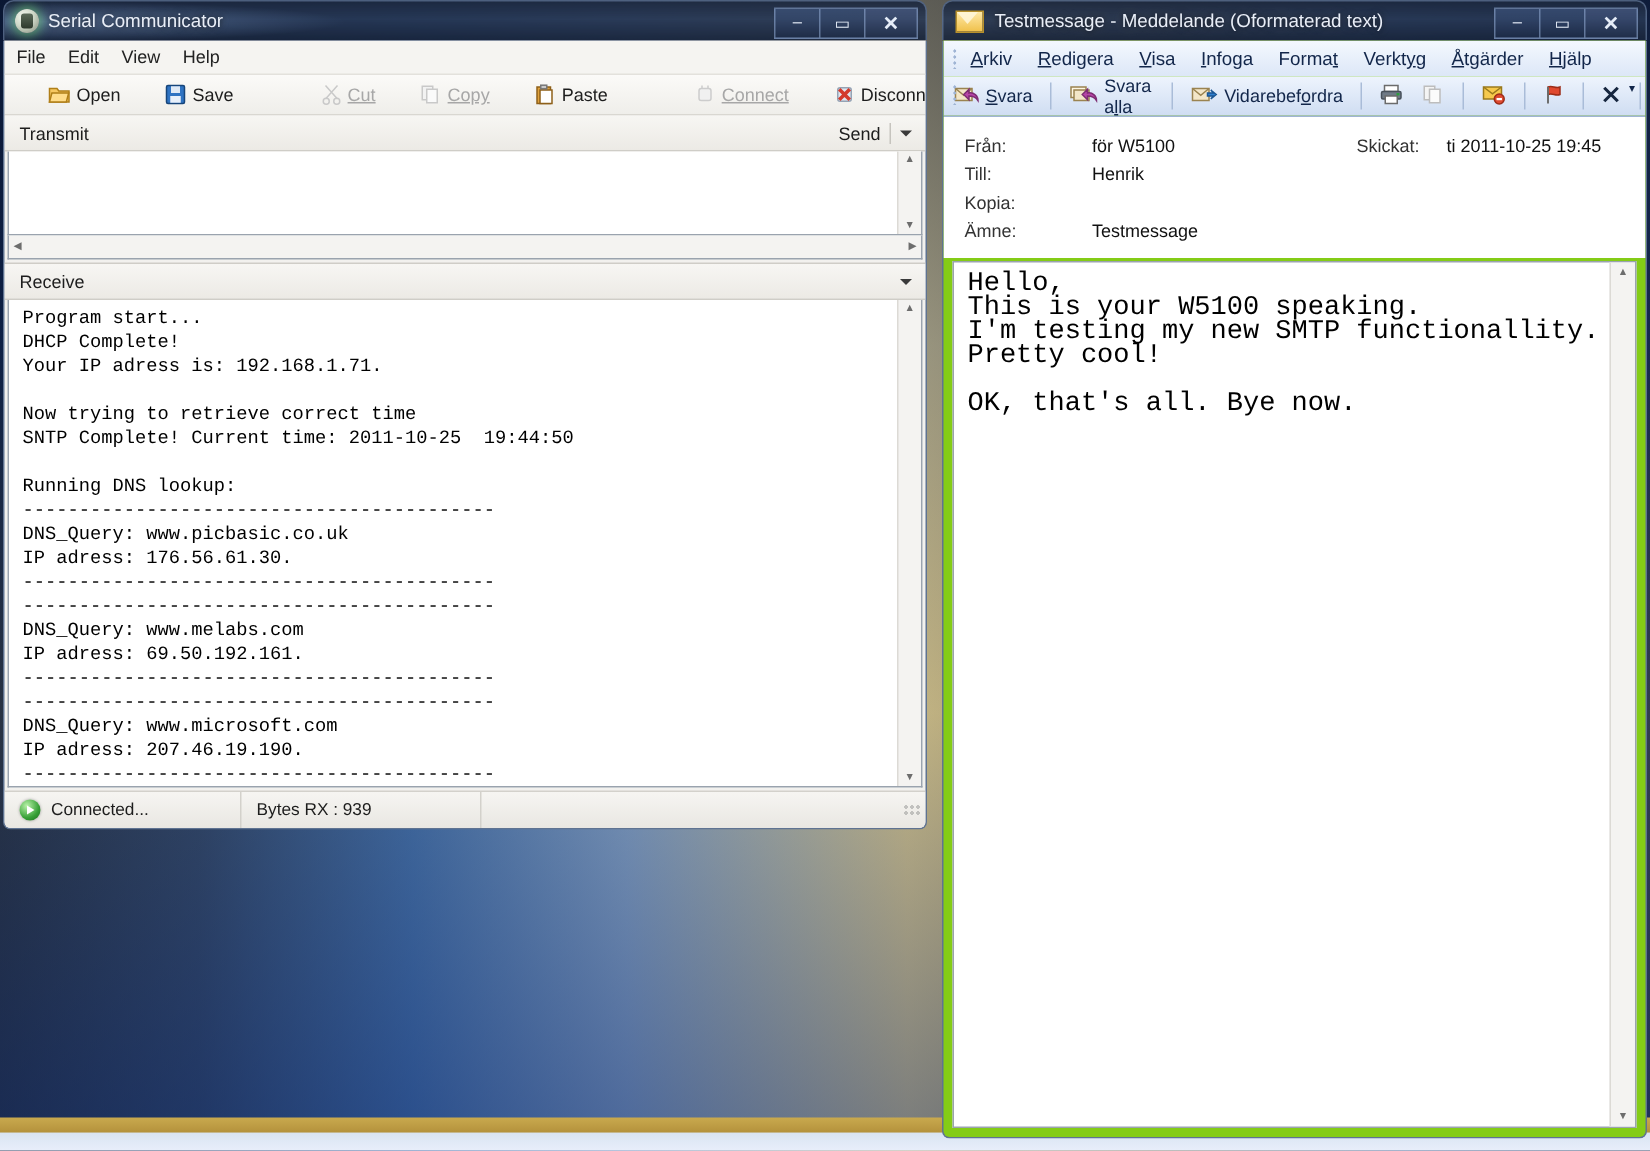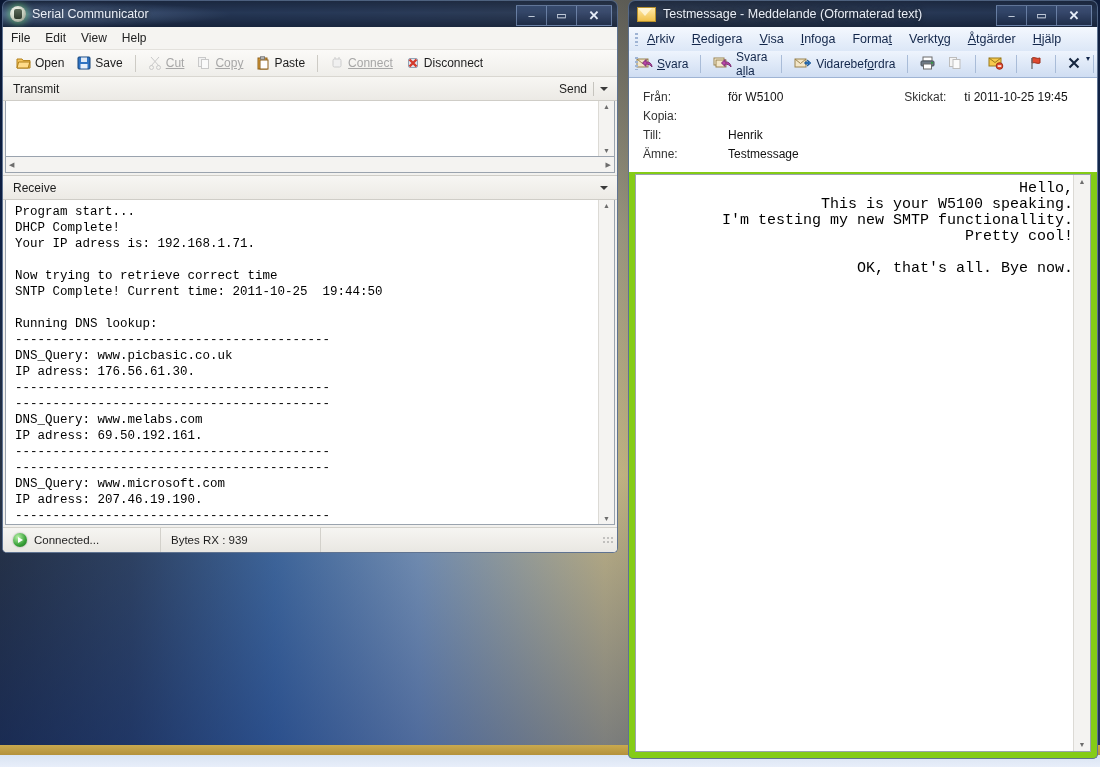--- a/index.html
+++ b/index.html
@@ -42,21 +42,21 @@
   .cbtn:last-child{border-right:1px solid rgba(150,175,215,.55);width:34px;}
   .cbtn.cls{background:linear-gradient(180deg,rgba(80,100,145,.6),rgba(35,50,80,.65));font-size:13px;font-weight:bold;}
 
   .lbody{background:#f2f1ee;border:1px solid #5f7391;border-top:none;height:526px;
          box-sizing:border-box;display:flex;flex-direction:column;
          border-bottom-left-radius:5px;border-bottom-right-radius:5px;overflow:hidden;}
   .menubar{height:22px;background:#f5f4f1;display:flex;align-items:center;padding-left:8px;gap:15px;
            font-size:12px;color:#222;border-bottom:1px solid #e3e1dc;}
   .menubar span{cursor:default;}
   .toolbar{height:26px;background:linear-gradient(180deg,#fbfaf8,#efeeea);
-           display:flex;align-items:center;padding-left:8px;gap:3px;border-bottom:1px solid #d9d7d1;}
+           display:flex;align-items:center;padding-left:24px;gap:20px;border-bottom:1px solid #d9d7d1;}
   .tb{display:flex;align-items:center;gap:4px;font-size:12px;color:#1d1d1d;padding:2px 5px;border-radius:3px;}
   .tb.dis{color:#a7a7a7;text-decoration:underline;}
   .tb svg{display:block;}
   .tbsep{width:1px;height:17px;background:#cdcbc5;margin:0 4px;}
 
   .panehdr{height:23px;background:linear-gradient(180deg,#f7f6f3,#eceae5);
            border-bottom:1px solid #cfcdc7;display:flex;align-items:center;
            padding:0 4px 0 10px;font-size:12px;color:#1d1d1d;}
   .ph-right{margin-left:auto;display:flex;align-items:center;gap:6px;}
   .ph-right .sendlbl{font-size:12px;}
@@ -112,22 +112,22 @@
   .chev{position:absolute;right:4px;top:3px;color:#12264a;font-size:8px;line-height:9px;text-align:center;width:10px;}
   u{text-decoration:underline;}
 
   .hdrfields{background:#fff;padding:10px 0 8px 0;font-size:12px;color:#111;}
   .hrow{display:flex;align-items:baseline;line-height:19px;padding-left:14px;gap:11px;}
   .hlab{width:74px;flex:0 0 auto;color:#333;}
   .hval{flex:0 0 auto;}
   .hlab2{width:60px;flex:0 0 auto;color:#333;}
   .sentwrap{margin-left:110px;display:flex;}
   .msgbody{flex:1;background:#fff;border:1px solid #9aa3ae;margin:2px 6px 6px 6px;display:flex;min-height:0;}
-  .mtext{flex:1;font-family:"Liberation Mono","DejaVu Sans Mono",monospace;font-size:15px;line-height:16px;
-         color:#000;padding:6px 0 0 9px;white-space:pre;overflow:hidden;text-align:right;}
+  .mtext{flex:1;font-family:"Liberation Mono","DejaVu Sans Mono",monospace;font-size:18px;line-height:16px;
+         color:#000;padding:6px 0 0 9px;white-space:pre;overflow:hidden;}
   .mscroll{width:16px;background:#f4f3f1;border-left:1px solid #dcdad5;display:flex;flex-direction:column;
            justify-content:space-between;align-items:center;padding:3px 0;}
 </style>
 </head>
 <body>
 
 <div class="desk-band"></div>
 <div class="desk-bottom"></div>
 
 <div class="win-left">
@@ -417,26 +417,26 @@
     <div class="hdrfields">
       <div class="hrow">
         <span class="hlab">Från:</span>
         <span class="hval">för W5100</span>
         <span class="sentwrap">
           <span class="hlab2">Skickat:</span>
           <span>ti 2011-10-25 19:45</span>
         </span>
       </div>
       <div class="hrow">
+        <span class="hlab">Till:</span>
+        <span class="hval">Henrik</span>
+      </div>
+      <div class="hrow">
         <span class="hlab">Kopia:</span>
         <span class="hval"></span>
-      </div>
-      <div class="hrow">
-        <span class="hlab">Till:</span>
-        <span class="hval">Henrik</span>
       </div>
       <div class="hrow">
         <span class="hlab">Ämne:</span>
         <span class="hval">Testmessage</span>
       </div>
     </div>
 
     <div class="msgbody">
       <div class="mtext">Hello,
 This is your W5100 speaking.

